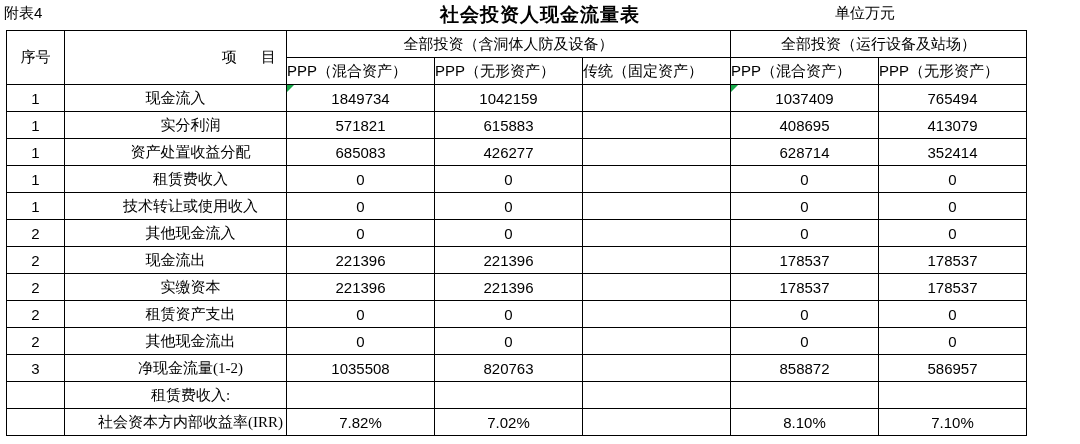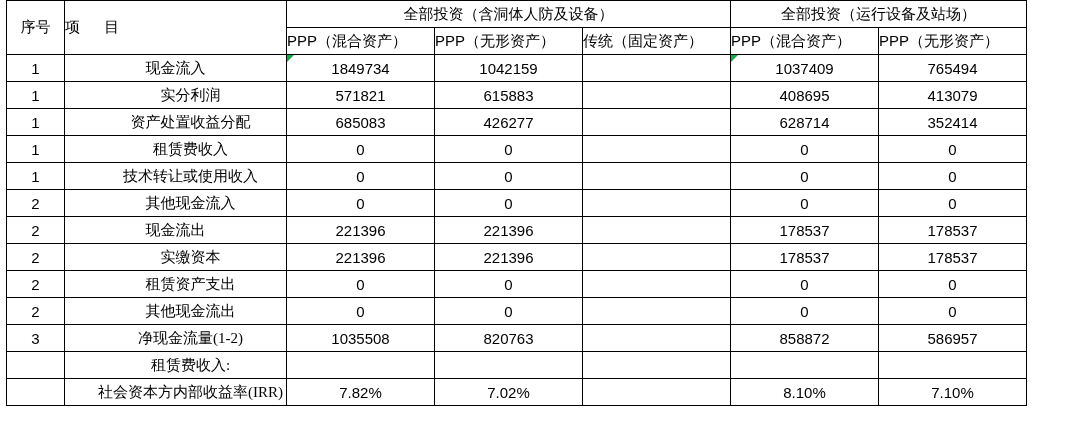--- a/index.html
+++ b/index.html
@@ -94,21 +94,21 @@
     text-align: center;
     font-weight: bold;
     font-size: 15px;
   }
   .hdr-col-seq {
     text-align: center;
     font-size: 17px;
     font-weight: bold;
   }
   .hdr-col-item {
-    text-align: left;
+    text-align: right;
     font-size: 17px;
     font-weight: bold;
     letter-spacing: 10px;
   }
   
   .mark {
     position: relative;
   }
   .mark::before {
     content: "";
@@ -117,20 +117,25 @@
     top: 0;
     border-top: 7px solid #17a84a;
     border-right: 7px solid transparent;
   }
 </style>
 </head>
 <body>
 
 <div class="page">
 
+  <div class="title-row">
+    <div class="doc-tag">附表4</div>
+    <div class="doc-title">社会投资人现金流量表</div>
+    <div class="doc-unit">单位万元</div>
+  </div>
 
   <table class="sheet">
     <colgroup>
       <col style="width:58px">
       <col style="width:222px">
       <col style="width:148px">
       <col style="width:148px">
       <col style="width:148px">
       <col style="width:148px">
       <col style="width:148px">

